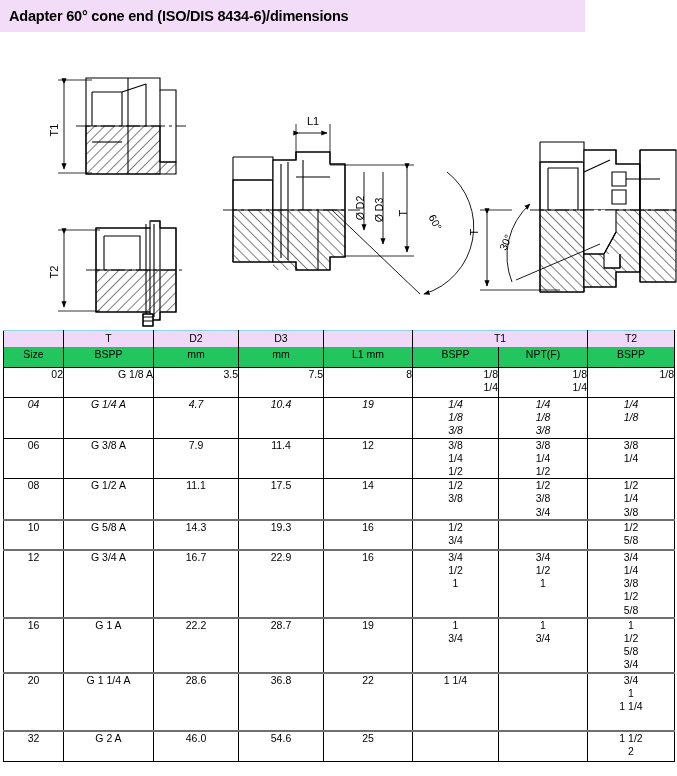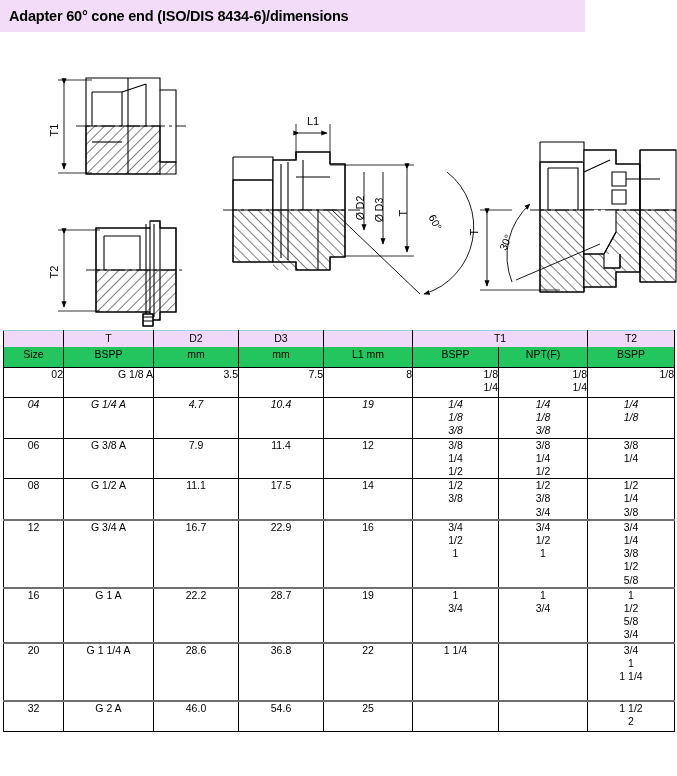--- a/index.html
+++ b/index.html
@@ -403,20 +403,42 @@
             </span>
           </td>
           <td>
             <span class="stack">
               <span>1/2</span>
               <span>1/4</span>
               <span>3/8</span>
             </span>
           </td>
         </tr>
+        <tr class="thick" style="height: 30px;">
+          <td>10</td>
+          <td>G 5/8 A</td>
+          <td>14.3</td>
+          <td>19.3</td>
+          <td>16</td>
+          <td>
+            <span class="stack">
+              <span>1/2</span>
+              <span>3/4</span>
+            </span>
+          </td>
+          <td>
+            <span class="stack"></span>
+          </td>
+          <td>
+            <span class="stack">
+              <span>1/2</span>
+              <span>5/8</span>
+            </span>
+          </td>
+        </tr>
         <tr class="thick" style="height: 68px;">
           <td>12</td>
           <td>G 3/4 A</td>
           <td>16.7</td>
           <td>22.9</td>
           <td>16</td>
           <td>
             <span class="stack">
               <span>3/4</span>
               <span>1/2</span>

